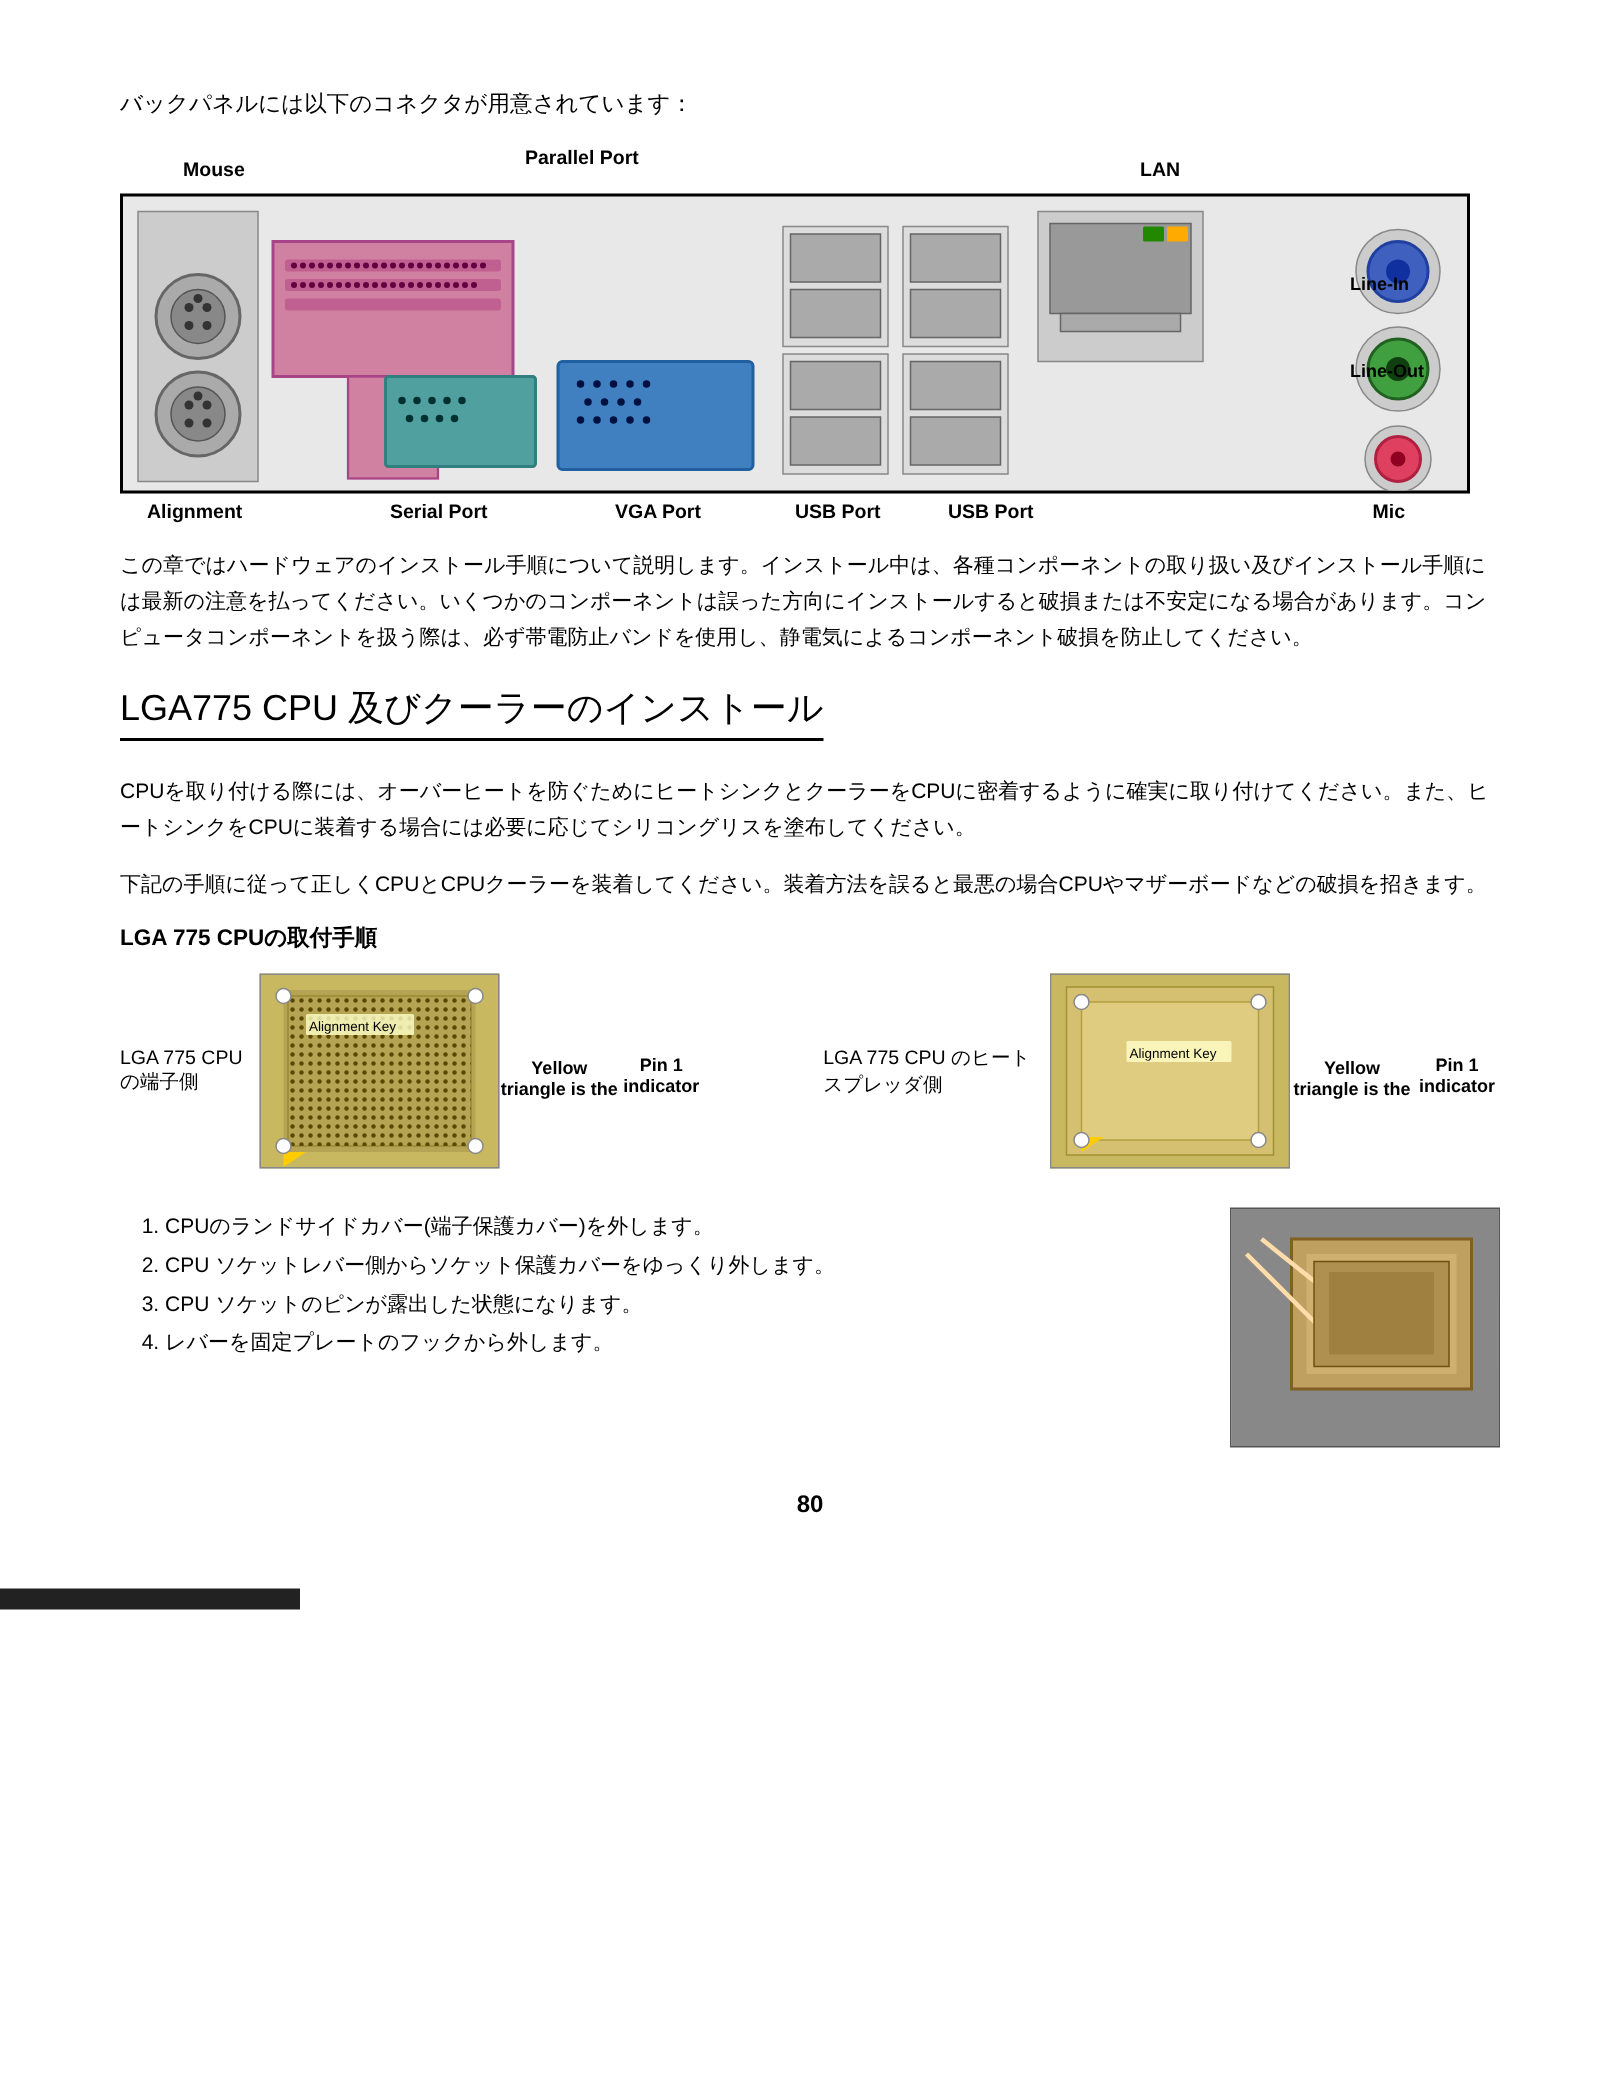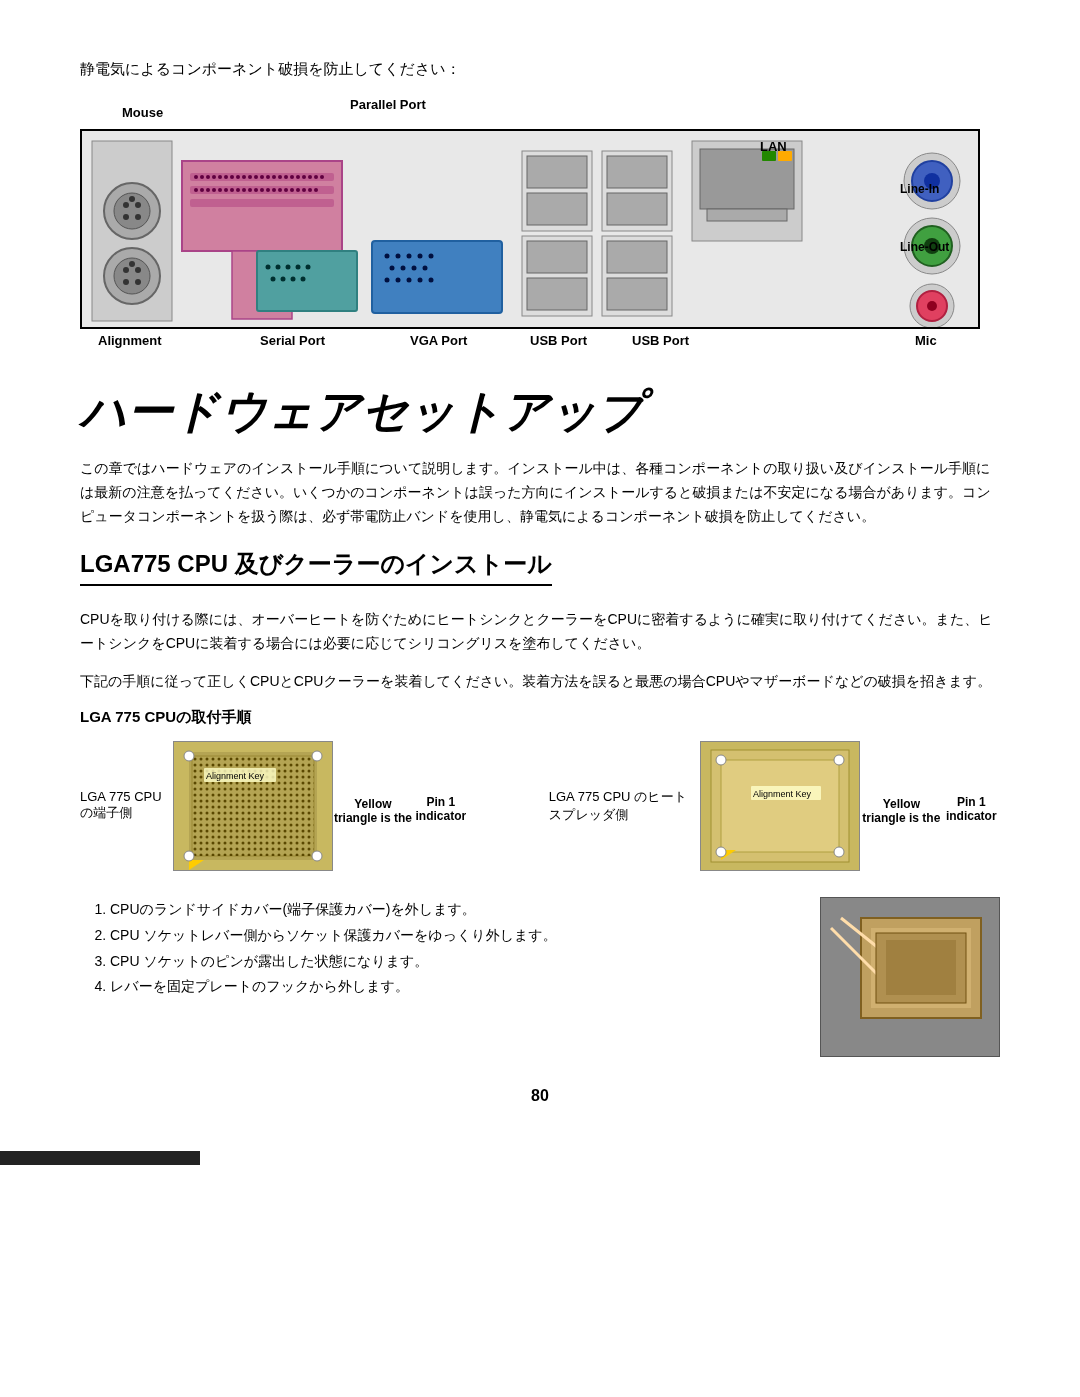--- a/index.html
+++ b/index.html
@@ -42,21 +42,21 @@
       margin-top: 20px;
       margin-bottom: 14px;
     }
     .hw-intro {
       font-size: 14px;
       line-height: 1.7;
       margin-bottom: 20px;
     }
     .section-title {
       font-size: 24px;
-      font-weight: bold;
+      font-weight: normal;
       margin-bottom: 10px;
       border-bottom: 2px solid #000;
       padding-bottom: 4px;
       display: inline-block;
     }
     .cpu-intro {
       font-size: 14px;
       line-height: 1.7;
       margin-bottom: 14px;
     }
@@ -137,29 +137,29 @@
       position: relative;
       margin-bottom: 4px;
     }
   </style>
 </head>
 <body>
 
 <div class="page">
 
   
-  <div class="subtitle">静電気によるコンポーネント破損を防止してください：</div>
+  <div class="subtitle">バックパネルには以下のコネクタが用意されています：</div>
 
   
   <div class="diagram-container">
 
     <div style="position:relative; height:30px; width:900px; margin-bottom:2px;">
       <span class="bp-label" style="position:absolute; left:42px; top:8px;">Mouse</span>
       <span class="bp-label" style="position:absolute; left:270px; top:0px;">Parallel Port</span>
-      <span class="bp-label" style="position:absolute; left:680px; top:8px;margin-top:34px;">LAN</span>
+      <span class="bp-label" style="position:absolute; left:680px; top:8px;">LAN</span>
     </div>
 
     <svg width="900" height="200" style="border:2px solid #000; display:block; background:#e8e8e8;">
 
       <rect x="10" y="10" width="80" height="180" fill="#ccc" stroke="#888" stroke-width="1"></rect>
       <circle cx="50" cy="80" r="28" fill="#aaa" stroke="#666" stroke-width="2"></circle>
       <circle cx="50" cy="80" r="18" fill="#888" stroke="#555" stroke-width="1"></circle>
 
       <circle cx="44" cy="74" r="3" fill="#333"></circle>
       <circle cx="56" cy="74" r="3" fill="#333"></circle>
@@ -308,21 +308,20 @@
       <span class="bp-label" style="position:absolute; left:835px; top:0;">Mic</span>
     </div>
 
     <div style="position:absolute; top:85px; right:0px; width:80px;">
       <div style="font-size:12px; font-weight:bold; margin-bottom:44px;">Line-In</div>
       <div style="font-size:12px; font-weight:bold;">Line-Out</div>
     </div>
   </div>
 
   
-  <div class="hw-title">ハードウェアセットアップ</div>
 
   
   <div class="hw-intro">この章ではハードウェアのインストール手順について説明します。インストール中は、各種コンポーネントの取り扱い及びインストール手順には最新の注意を払ってください。いくつかのコンポーネントは誤った方向にインストールすると破損または不安定になる場合があります。コンピュータコンポーネントを扱う際は、必ず帯電防止バンドを使用し、静電気によるコンポーネント破損を防止してください。</div>
 
   
   <div class="section-title">LGA775 CPU 及びクーラーのインストール</div>
   <div style="height:12px;"></div>
   <div class="cpu-intro">CPUを取り付ける際には、オーバーヒートを防ぐためにヒートシンクとクーラーをCPUに密着するように確実に取り付けてください。また、ヒートシンクをCPUに装着する場合には必要に応じてシリコングリスを塗布してください。</div>
   <div class="cpu-intro">下記の手順に従って正しくCPUとCPUクーラーを装着してください。装着方法を誤ると最悪の場合CPUやマザーボードなどの破損を招きます。</div>
 

